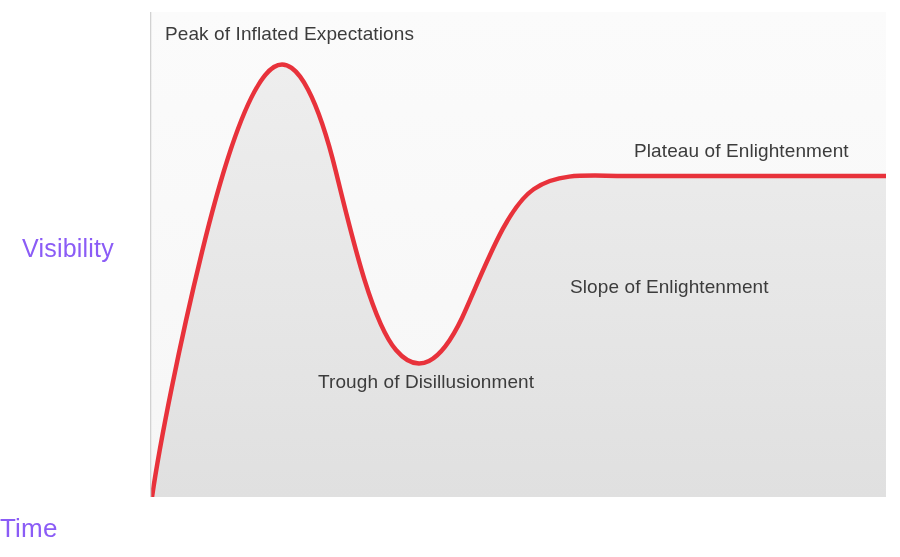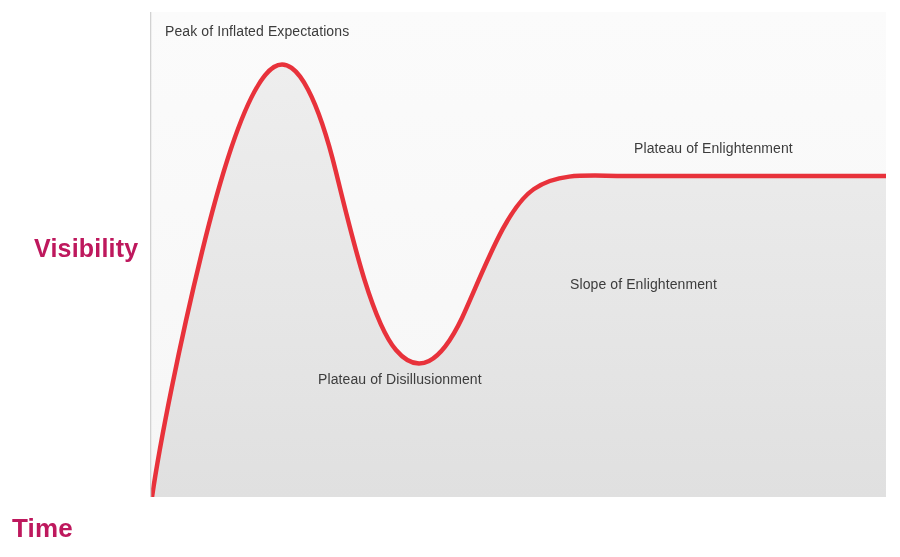--- a/index.html
+++ b/index.html
@@ -20,24 +20,23 @@
     left: 0;
     top: 0;
     width: 900px;
     height: 557px;
     background: #ffffff;
   }
 
   
   .axis-title {
     position: absolute;
-    color: #be185d;
-    font-weight: 700;
+    color: #8b5cf6;
+    font-weight: 400;
     white-space: nowrap;
-    margin-left: 12px;
   }
   #y-axis-title {
     left: 22px;
     top: 234px;
     font-size: 25px;
     letter-spacing: 0.2px;
   }
   #x-axis-title {
     left: 0;
     top: 513px;
@@ -53,21 +52,21 @@
     left: 150px;
     top: 12px;
     width: 736px;
     height: 485px;
   }
 
   
   .stage-label {
     position: absolute;
     color: #3c3c3c;
-    font-size: 14px;
+    font-size: 19px;
     white-space: nowrap;
     letter-spacing: 0.1px;
   }
   #label-technology-trigger { left: 173px; top: 464px; }
   #label-peak               { left: 165px; top: 23px;  }
   #label-trough             { left: 318px; top: 371px; }
   #label-slope              { left: 570px; top: 276px; }
   #label-plateau            { left: 634px; top: 140px; }
 </style>
 </head>
@@ -118,16 +117,16 @@
       <line x1="0.5" y1="0" x2="0.5" y2="485" stroke="#d2d2d2" stroke-width="1.6"></line>
     </svg>
   </div>
 
   <div class="stage-label" id="label-peak">Peak of Inflated Expectations</div>
 
   <div class="stage-label" id="label-plateau">Plateau of Enlightenment</div>
 
   <div class="stage-label" id="label-slope">Slope of Enlightenment</div>
 
-  <div class="stage-label" id="label-trough">Plateau of Disillusionment</div>
+  <div class="stage-label" id="label-trough">Trough of Disillusionment</div>
 
 
 </div>
 
 </body></html>

